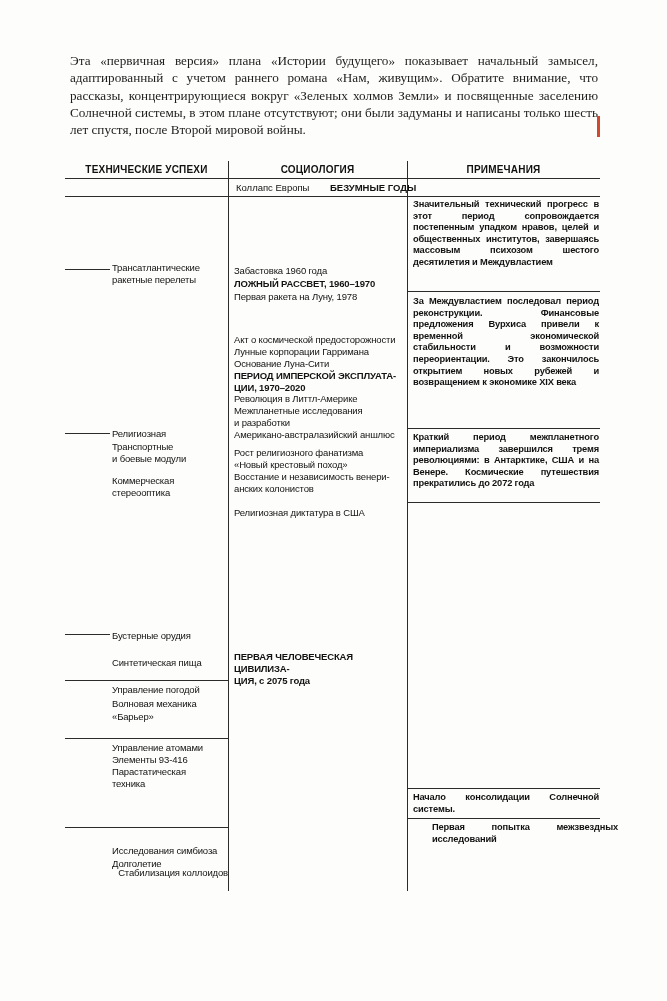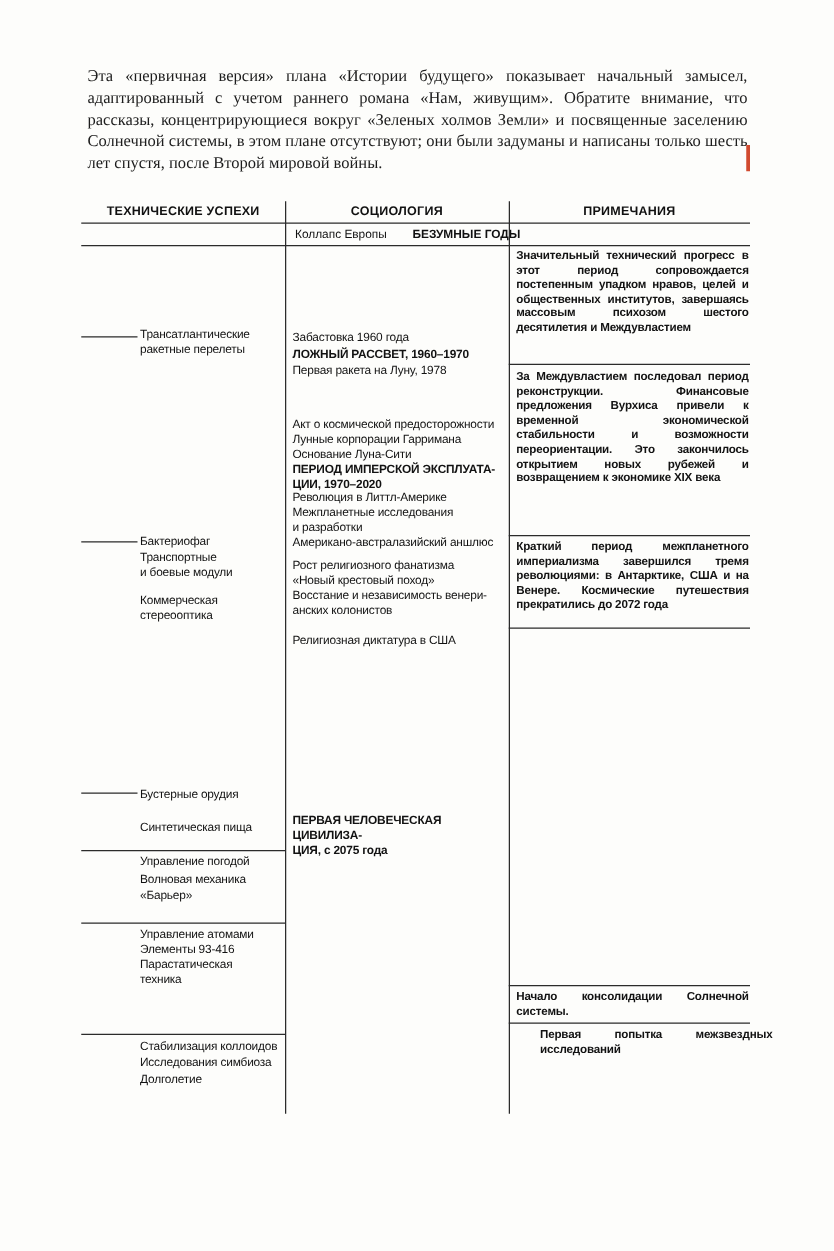--- a/index.html
+++ b/index.html
@@ -65,35 +65,35 @@
   <div class="hline" style="left:65px;top:827px;width:163px;"></div>
 
   <div class="hline" style="left:407px;top:291px;width:193px;"></div>
   <div class="hline" style="left:407px;top:428px;width:193px;"></div>
   <div class="hline" style="left:407px;top:502px;width:193px;"></div>
   <div class="hline" style="left:407px;top:788px;width:193px;"></div>
   <div class="hline" style="left:407px;top:818px;width:193px;"></div>
 
   <div class="cell tech" style="top:262px;">Трансатлантические
 ракетные перелеты</div>
-  <div class="cell tech" style="top:428px;">Бактериофаг</div>
+  <div class="cell tech" style="top:428px;">Религиозная</div>
   <div class="cell tech" style="top:441px;">Транспортные
 и боевые модули</div>
   <div class="cell tech" style="top:475px;">Коммерческая
 стереооптика</div>
   <div class="cell tech" style="top:630px;">Бустерные орудия</div>
   <div class="cell tech" style="top:657px;">Синтетическая пища</div>
   <div class="cell tech" style="top:684px;">Управление погодой</div>
   <div class="cell tech" style="top:698px;">Волновая механика</div>
   <div class="cell tech" style="top:711px;">«Барьер»</div>
   <div class="cell tech" style="top:742px;">Управление атомами</div>
   <div class="cell tech" style="top:754px;">Элементы 93-416</div>
   <div class="cell tech" style="top:766px;">Парастатическая
 техника</div>
-  <div class="cell tech" style="top:832px;">Стабилизация коллоидов</div>
+  <div class="cell tech" style="top:867px;text-align:right;">Стабилизация коллоидов</div>
   <div class="cell tech" style="top:845px;">Исследования симбиоза</div>
   <div class="cell tech" style="top:858px;">Долголетие</div>
 
   <div class="cell soc" style="top:265px;">Забастовка 1960 года</div>
   <div class="cell soc b" style="top:278px;">ЛОЖНЫЙ РАССВЕТ, 1960–1970</div>
   <div class="cell soc" style="top:291px;">Первая ракета на Луну, 1978</div>
   <div class="cell soc" style="top:334px;">Акт о космической предосторожности</div>
   <div class="cell soc" style="top:346px;">Лунные корпорации Гарримана</div>
   <div class="cell soc" style="top:358px;">Основание Луна-Сити</div>
   <div class="cell soc b" style="top:370px;">ПЕРИОД ИМПЕРСКОЙ ЭКСПЛУАТА-

